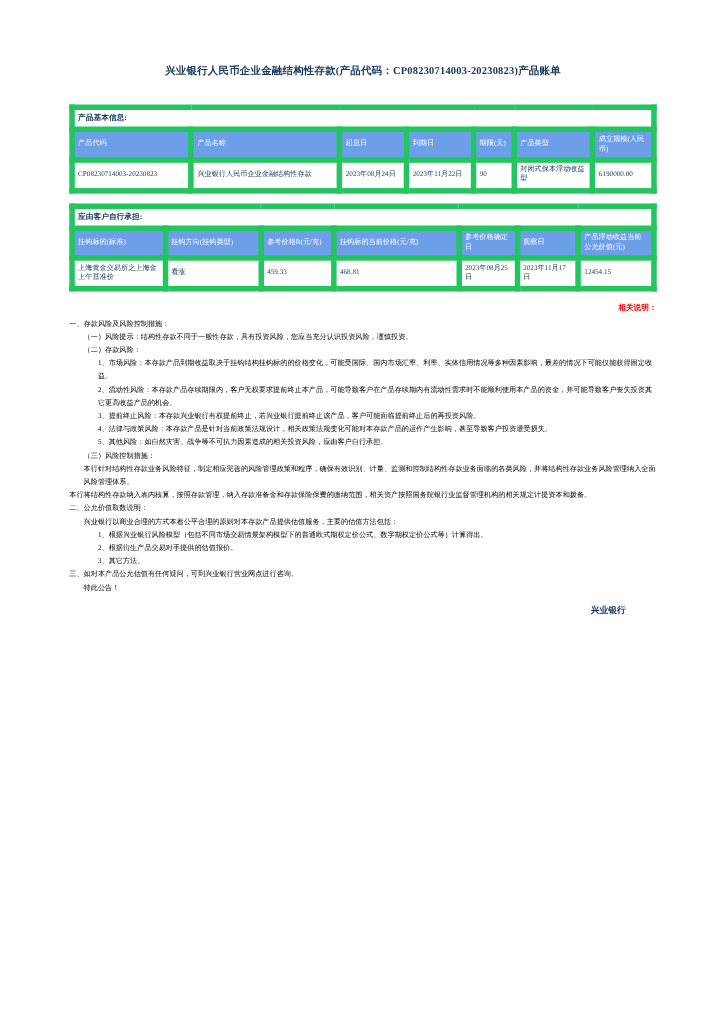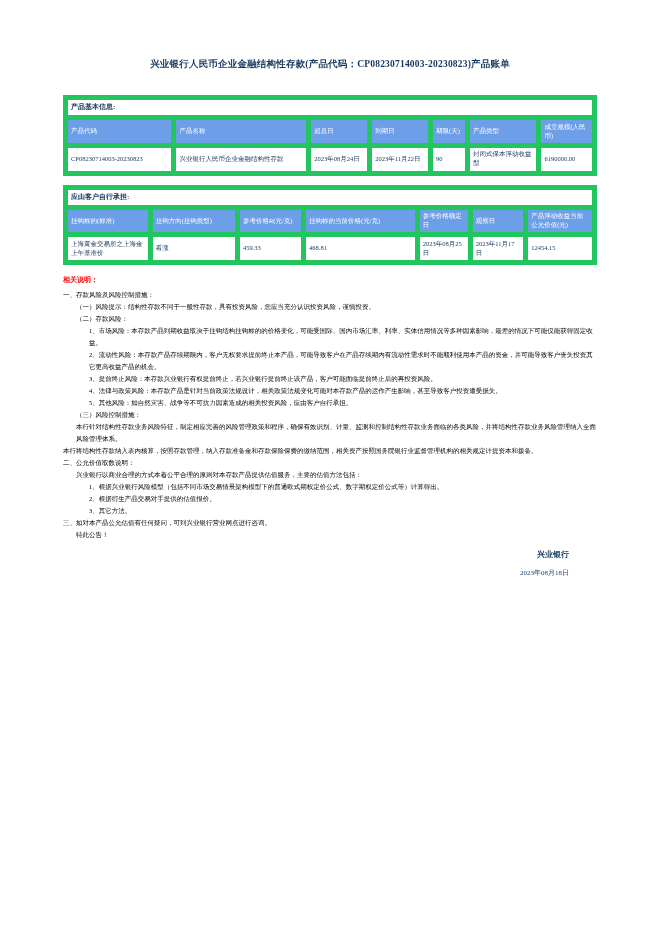--- a/index.html
+++ b/index.html
@@ -18,21 +18,21 @@
   table.info td {
     border:5px solid #22c55e; font-size:6.5px; padding:2.5px 3px;
     word-break:break-all; vertical-align:middle; line-height:1.35;
   }
   tr.section-row td {
     font-size:7px; font-weight:bold; color:#17375e; background:#ffffff; padding:3px 3px;
   }
   tr.head-row td { background:#6d9ee8; color:#ffffff; }
   tr.data-row td { color:#17375e; background:#ffffff; }
   .notes { margin-top:4px; font-size:6.5px; color:#000000; line-height:1.85; }
-  .notes-title { color:#ff0000; font-size:7px; font-weight:bold; margin-bottom:2px; }
+  .notes-title { color:#ff0000; font-size:7px; font-weight:bold; margin-bottom:2px;text-align:right; }
   .note-line { color:#000000; }
   .ind0 { padding-left:0; }
   .ind1 { padding-left:13px; }
   .ind2 { padding-left:26px; }
   .footer { margin-top:8px; text-align:right; padding-right:28px; }
   .footer-bank { font-size:8px; font-weight:bold; color:#17375e; margin-bottom:8px; }
   .footer-date { font-size:7px; color:#17375e; }
 </style>
 </head>
 <body>
@@ -130,17 +130,16 @@
       <div class="note-line ind1">兴业银行以商业合理的方式本着公平合理的原则对本存款产品提供估值服务，主要的估值方法包括：</div>
       <div class="note-line ind2">1、根据兴业银行风险模型（包括不同市场交易情景架构模型下的普通欧式期权定价公式、数字期权定价公式等）计算得出。</div>
       <div class="note-line ind2">2、根据衍生产品交易对手提供的估值报价。</div>
       <div class="note-line ind2">3、其它方法。</div>
       <div class="note-line ind0">三、如对本产品公允估值有任何疑问，可到兴业银行营业网点进行咨询。</div>
       <div class="note-line ind1">特此公告！</div>
     </div>
 
     <div class="footer">
       <div class="footer-bank">兴业银行</div>
-      <div class="footer-date">2023年08月18日</div>
     </div>
 
   </div>
 </div>
 
 </body></html>

